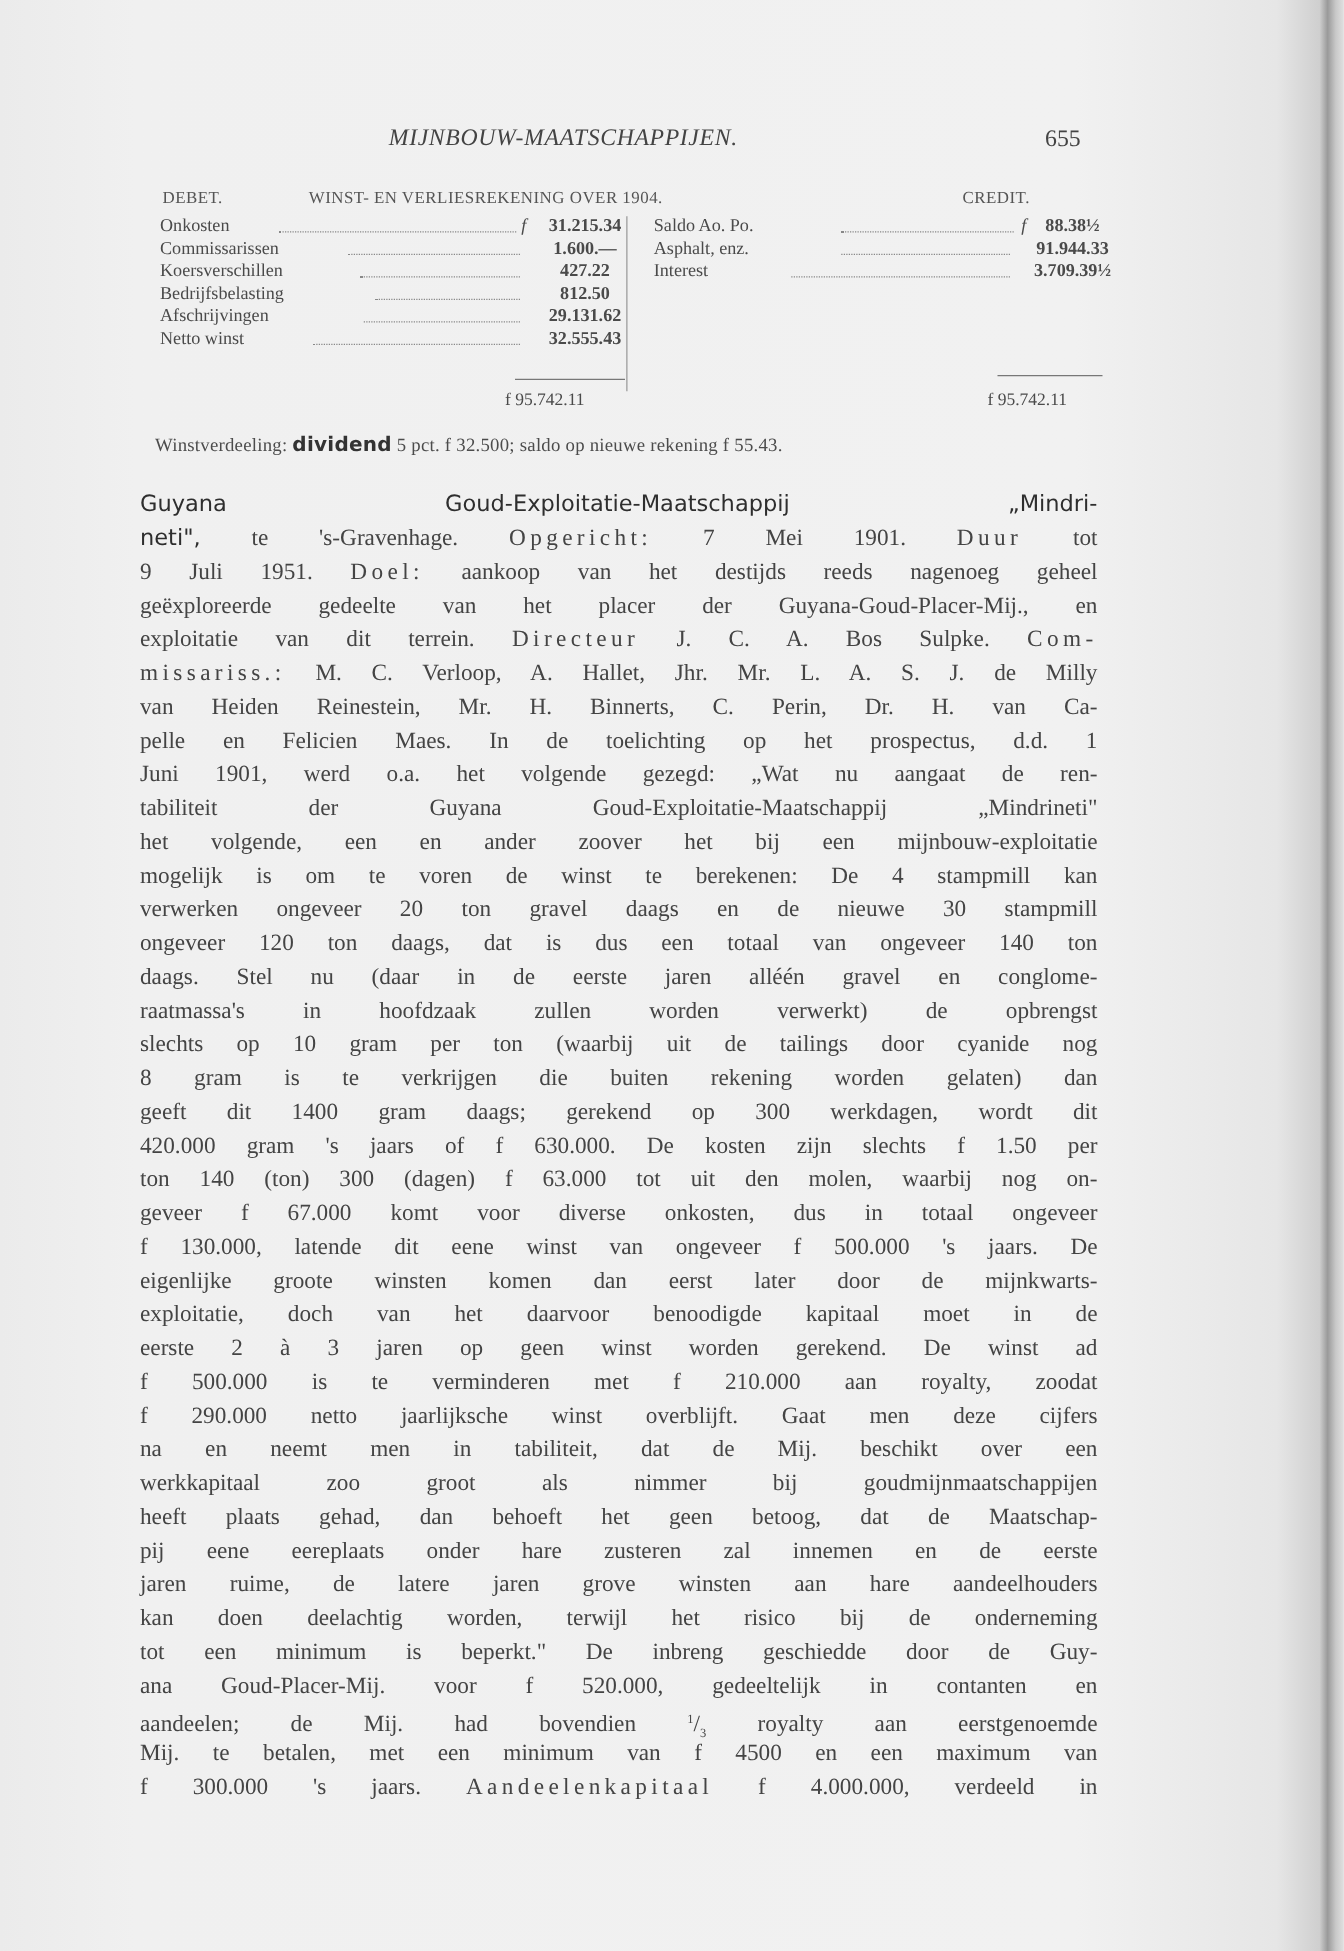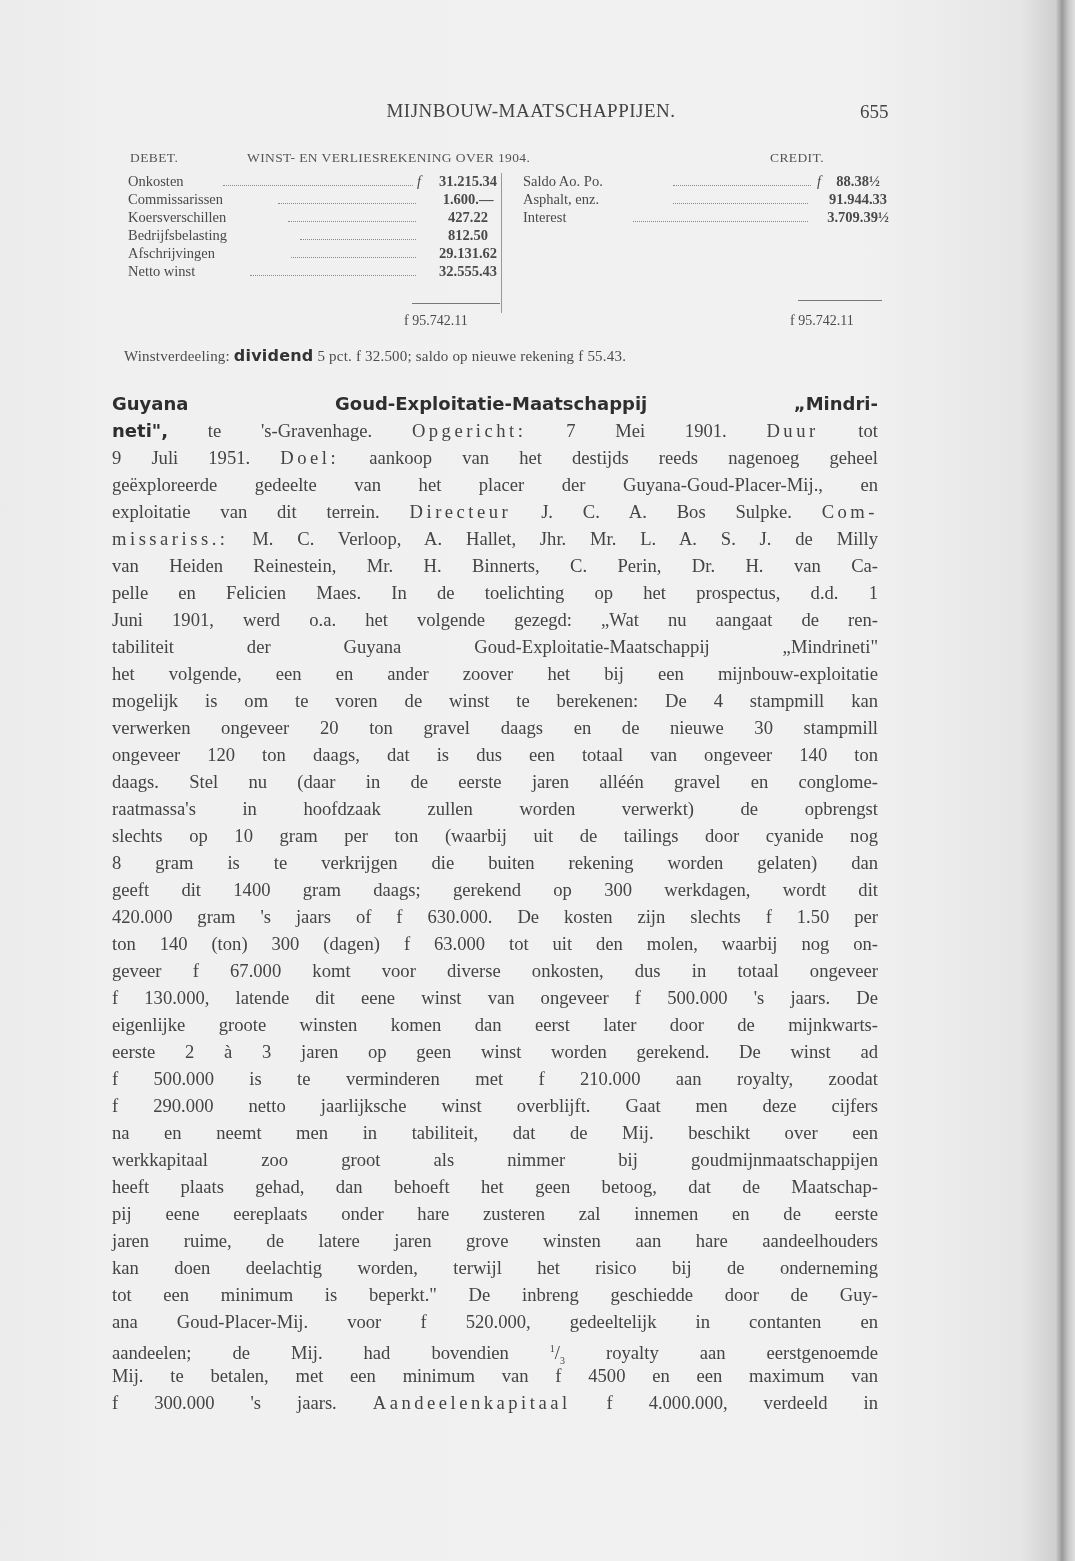--- a/index.html
+++ b/index.html
@@ -8,25 +8,25 @@
     background: #eeeeee;
     font-family: "Liberation Serif", "DejaVu Serif", serif;
     color: #3a3a3a;
     position: relative;
   }
   .page {
     position: absolute; left: 0; top: 0; width: 1075px; height: 1561px;
     background: linear-gradient(90deg, #ebebeb 0%, #f0f0f0 10%, #f1f1f1 80%, #e6e6e6 95%, #cfcfcf 98.2%, #9a9a9a 98.8%, #c8c8c8 99.4%, #e0e0e0 100%);
   }
   .running-head {
-    position: absolute; top: 100px; left: 311px; width: 440px; text-align: center;
-    font-size: 19px; letter-spacing: 0.5px; color: #444;
+    position: absolute; top: 100px; left: 311px; width: 440px; text-align: left;
+    font-style: italic; font-size: 19px; letter-spacing: 0.5px; color: #444;
   }
   .page-number {
-    position: absolute; top: 101px; left: 836px; font-size: 19px; color: #444; margin-left: 24px;
+    position: absolute; top: 101px; left: 836px; font-size: 19px; color: #444;
   }
   .table-head {
     position: absolute; top: 150px; left: 130px; width: 740px; font-size: 13.5px;
     letter-spacing: 0.4px; color: #555;
   }
   .table-head span { position: absolute; white-space: nowrap; }
   .th-debit { left: 0; }
   .th-title { left: 117px; }
   .th-credit { left: 640px; }
 
@@ -48,21 +48,21 @@
   .note b { font-family: "DejaVu Sans", sans-serif; font-weight: bold; font-size: 16px; color: #333; }
 
   .body-text {
     position: absolute; top: 390px; left: 112px; width: 766px;
     font-size: 18.6px; line-height: 27px; color: #444;
   }
   .body-text .line {
     display: block; height: 27px; white-space: nowrap; text-align: justify; text-align-last: justify;
   }
   .heading-sans {
-    font-family: "DejaVu Sans", "Liberation Sans", sans-serif; font-weight: bold; color: #2e2e2e; font-size: 18px;
+    font-family: "DejaVu Sans", "Liberation Sans", sans-serif; font-weight: normal; color: #2e2e2e; font-size: 18px;
   }
   .spaced { letter-spacing: 3.5px; }
   .frac sup, .frac sub { font-size: 10px; }
 </style>
 </head>
 <body>
 
 <div class="page">
 
   <div class="running-head">MIJNBOUW-MAATSCHAPPIJEN.</div>
@@ -157,20 +157,21 @@
     <span class="line">daags. Stel nu (daar in de eerste jaren alléén gravel en conglome-</span>
     <span class="line">raatmassa's in hoofdzaak zullen worden verwerkt) de opbrengst</span>
     <span class="line">slechts op 10 gram per ton (waarbij uit de tailings door cyanide nog</span>
     <span class="line">8 gram is te verkrijgen die buiten rekening worden gelaten) dan</span>
     <span class="line">geeft dit 1400 gram daags; gerekend op 300 werkdagen, wordt dit</span>
     <span class="line">420.000 gram 's jaars of f 630.000. De kosten zijn slechts f 1.50 per</span>
     <span class="line">ton 140 (ton) 300 (dagen) f 63.000 tot uit den molen, waarbij nog on-</span>
     <span class="line">geveer f 67.000 komt voor diverse onkosten, dus in totaal ongeveer</span>
     <span class="line">f 130.000, latende dit eene winst van ongeveer f 500.000 's jaars. De</span>
     <span class="line">eigenlijke groote winsten komen dan eerst later door de mijnkwarts-</span>
+    <span class="line">exploitatie, doch van het daarvoor benoodigde kapitaal moet in de</span>
     <span class="line">eerste 2 à 3 jaren op geen winst worden gerekend. De winst ad</span>
     <span class="line">f 500.000 is te verminderen met f 210.000 aan royalty, zoodat</span>
     <span class="line">f 290.000 netto jaarlijksche winst overblijft. Gaat men deze cijfers</span>
     <span class="line">na en neemt men in tabiliteit, dat de Mij. beschikt over een</span>
     <span class="line">werkkapitaal zoo groot als nimmer bij goudmijnmaatschappijen</span>
     <span class="line">heeft plaats gehad, dan behoeft het geen betoog, dat de Maatschap-</span>
     <span class="line">pij eene eereplaats onder hare zusteren zal innemen en de eerste</span>
     <span class="line">jaren ruime, de latere jaren grove winsten aan hare aandeelhouders</span>
     <span class="line">kan doen deelachtig worden, terwijl het risico bij de onderneming</span>
     <span class="line">tot een minimum is beperkt." De inbreng geschiedde door de Guy-</span>

